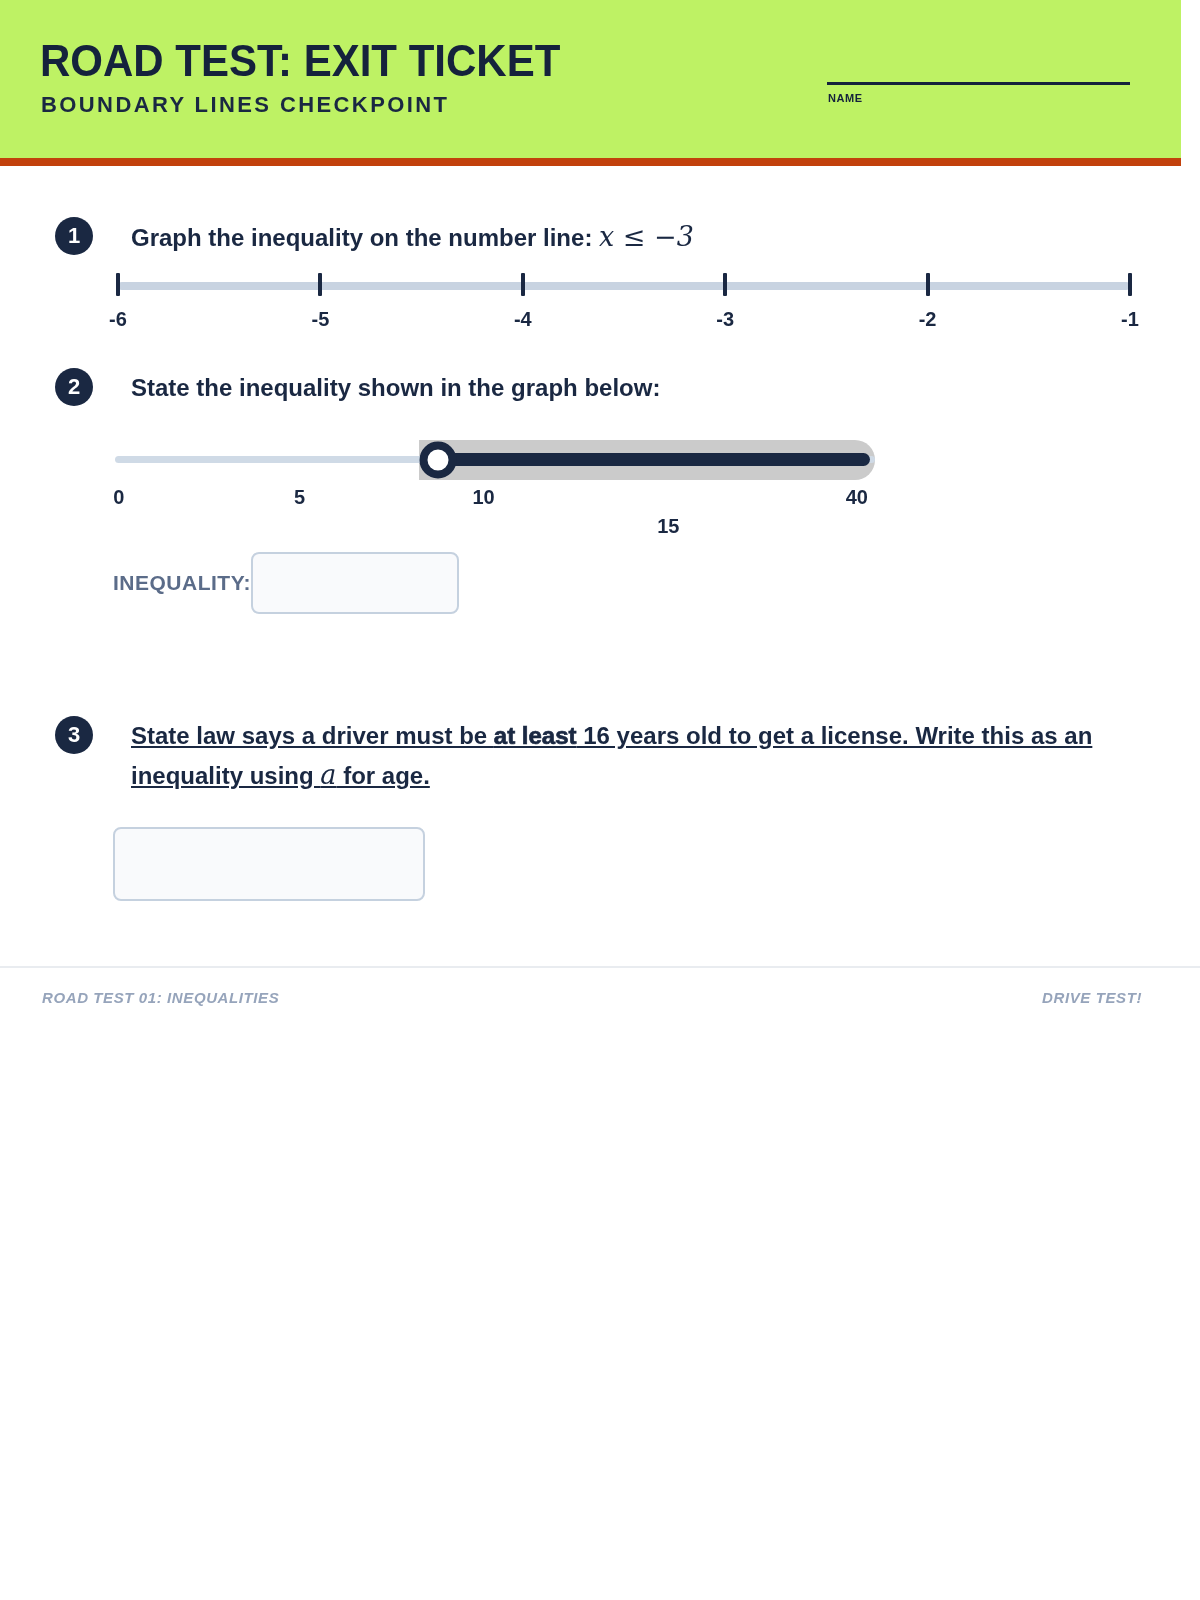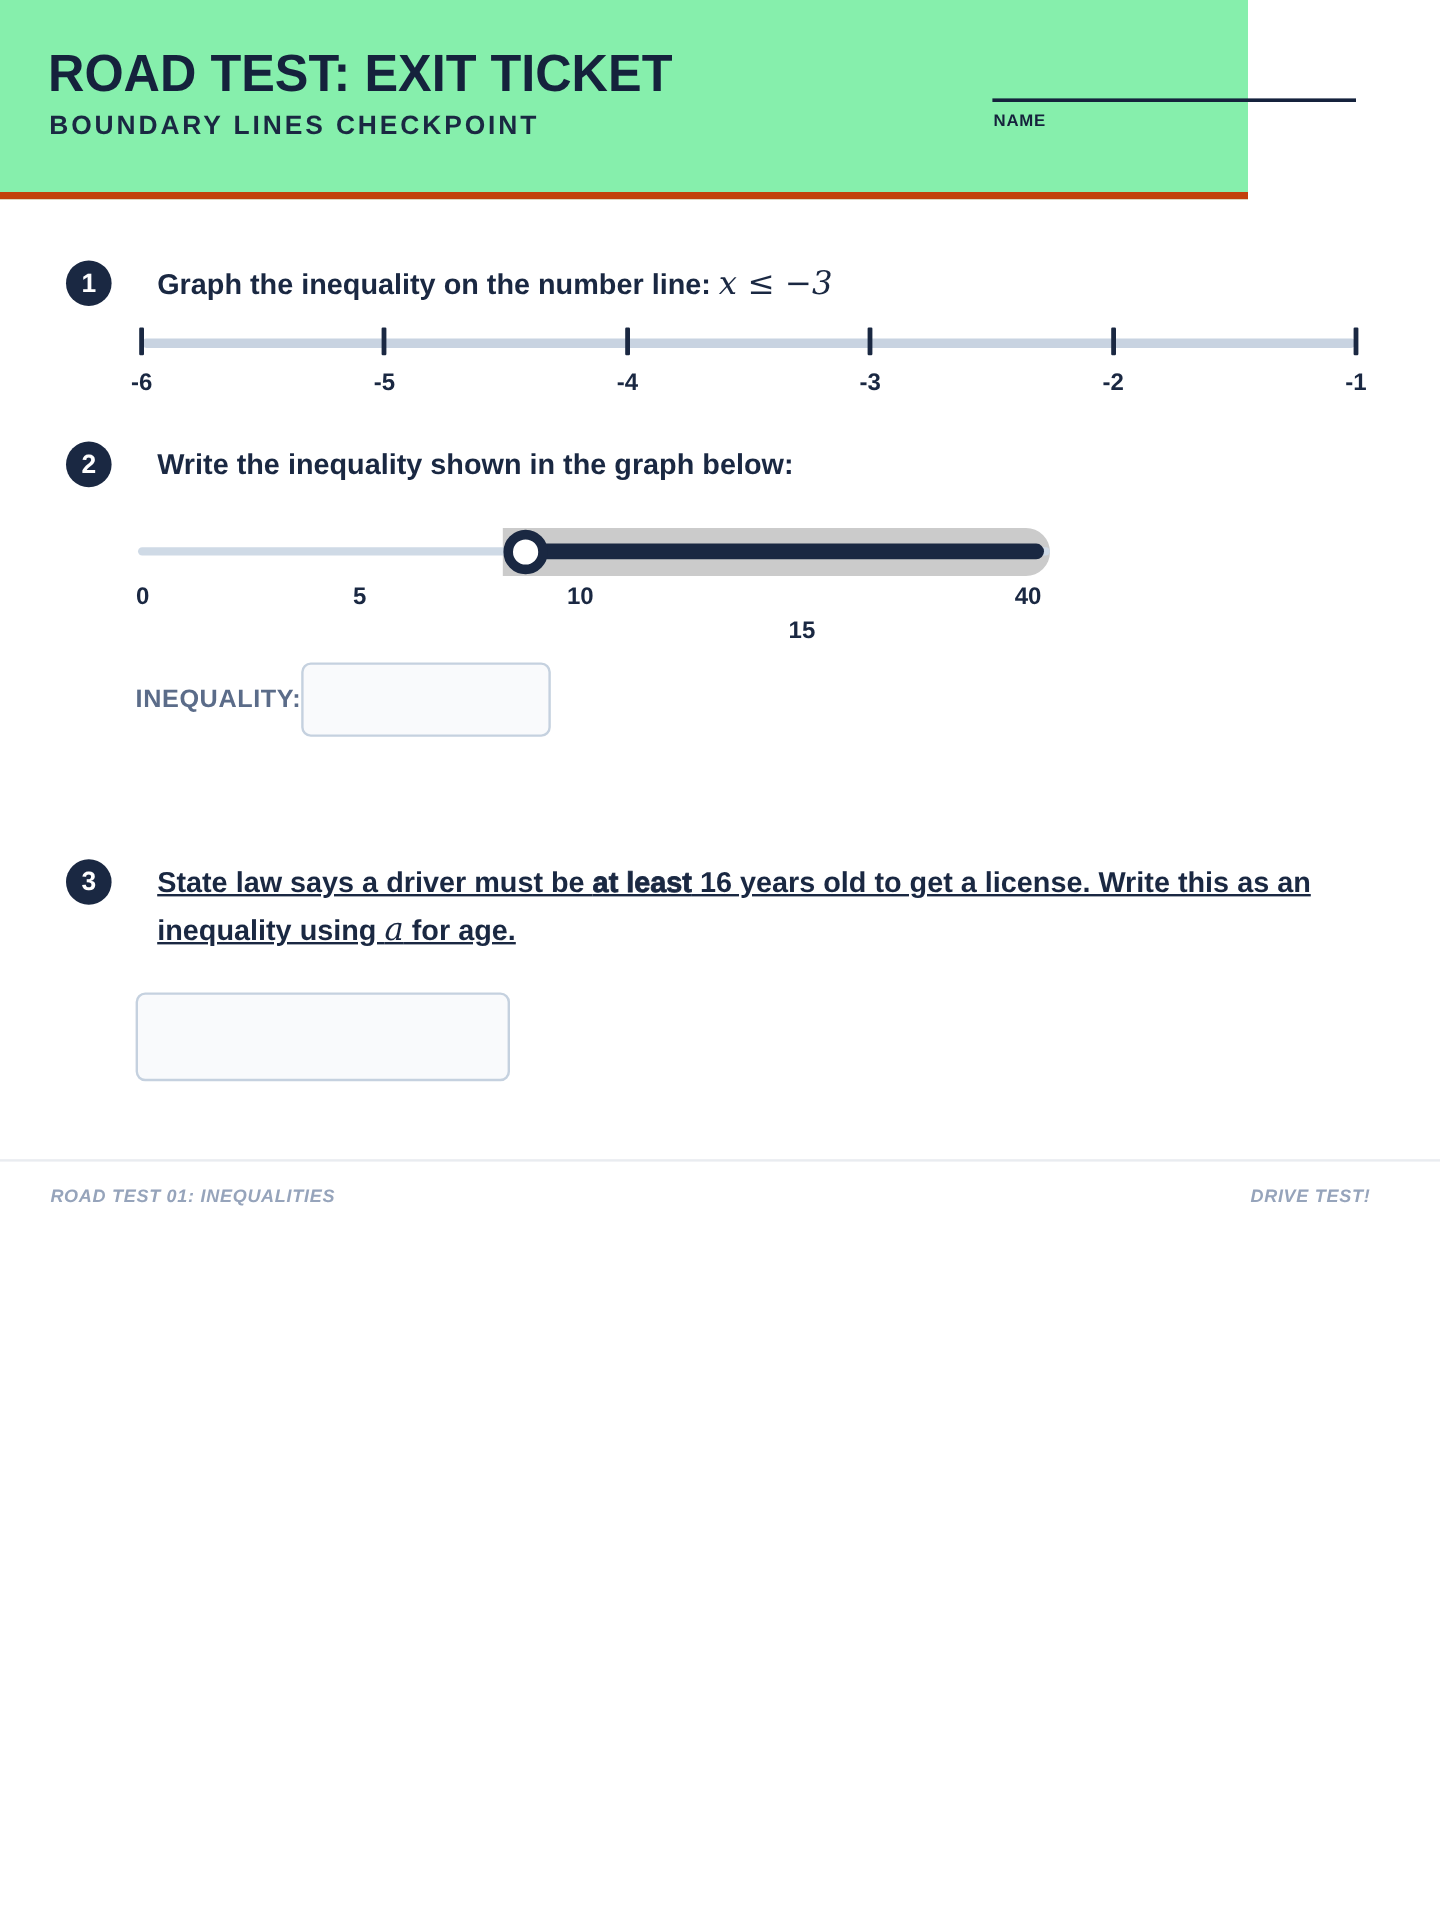--- a/index.html
+++ b/index.html
@@ -12,24 +12,24 @@
     font-family: "Liberation Sans", sans-serif;
     color: #1A2842;
     overflow: hidden;
     margin: 0 auto;
   }
 
   
   .header {
     position: absolute;
     top: 0; left: 0;
-    width: 1040px;
+    width: 1181px;
     height: 166px;
-    background: #86efac;
-    border-bottom: 6px solid #c2410c;
+    background: #bef264;
+    border-bottom: 8px solid #c2410c;
   }
   .page-title {
     position: absolute;
     left: 40px; top: 36px;
     font-size: 42px;
     font-weight: bold;
     letter-spacing: 0px;
     color: #15223C;
     transform: scaleY(1.04);
     transform-origin: left top;
@@ -45,21 +45,21 @@
   .name-line {
     position: absolute;
     left: 827px; top: 82px;
     width: 303px;
     height: 0;
     border-top: 3px solid #15223C;
   }
   .name-label {
     position: absolute;
     left: 828px; top: 92px;
-    font-size: 14px;
+    font-size: 11px;
     font-weight: bold;
     letter-spacing: 0.6px;
     color: #15223C;
   }
 
   
   .q-row {
     position: absolute;
     display: flex;
     align-items: flex-start;
@@ -252,21 +252,21 @@
     <div class="nl-label" style="left:0%;">-6</div>
     <div class="nl-label" style="left:20%;">-5</div>
     <div class="nl-label" style="left:40%;">-4</div>
     <div class="nl-label" style="left:60%;">-3</div>
     <div class="nl-label" style="left:80%;">-2</div>
     <div class="nl-label" style="left:100%;">-1</div>
   </div>
 
   <div class="q-row" style="left:55px; top:368px;">
     <div class="badge">2</div>
-    <div class="q-text">Write the inequality shown in the graph below:</div>
+    <div class="q-text">State the inequality shown in the graph below:</div>
   </div>
 
   <div class="ineq-graph">
     <div class="ig-band"></div>
     <div class="ig-track"></div>
     <div class="ig-bar"></div>
     <div class="ig-thumb"></div>
     <div class="ig-label" style="left:0.5%;">0</div>
     <div class="ig-label" style="left:24.3%;">5</div>
     <div class="ig-label" style="left:48.5%;">10</div>

